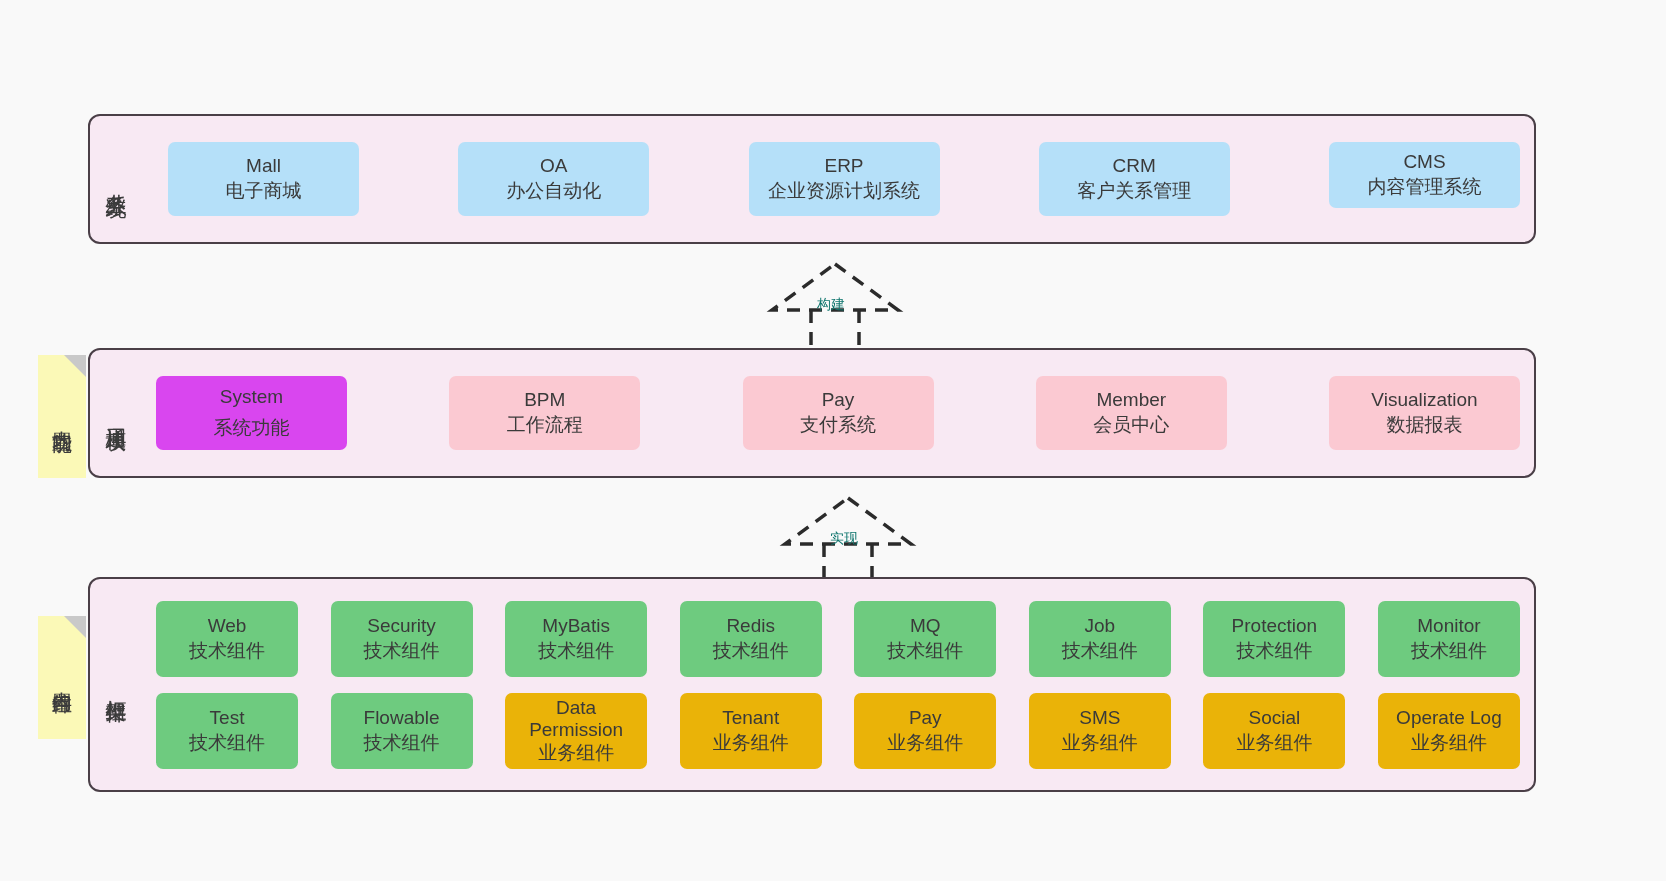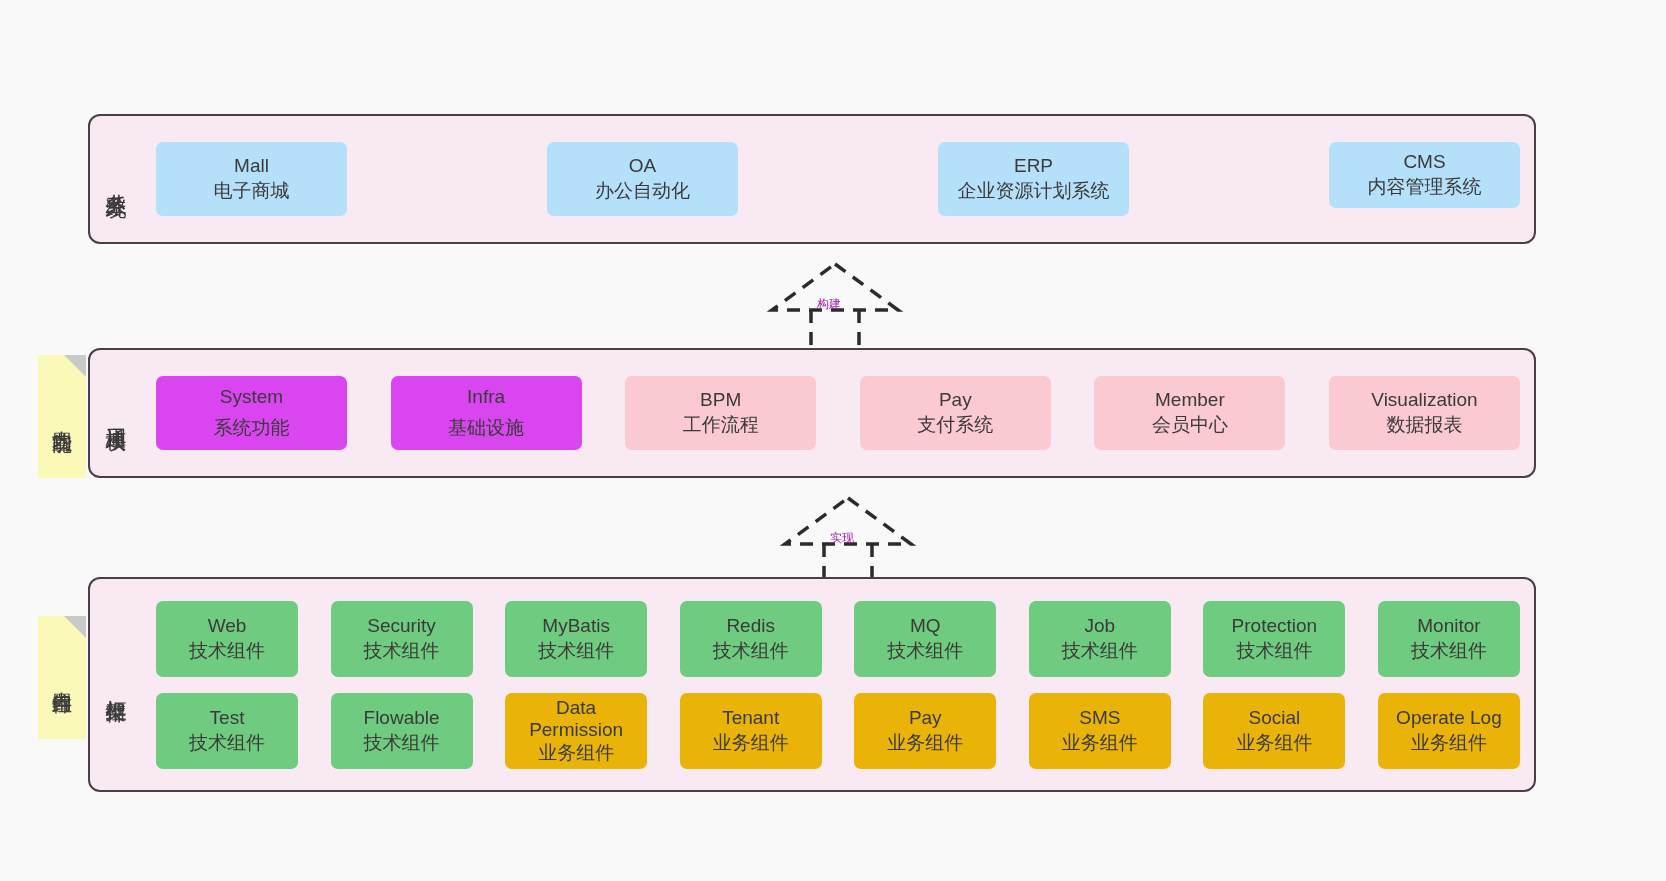--- a/index.html
+++ b/index.html
@@ -117,52 +117,56 @@
     width: 0;
     height: 0;
     border-top: 22px solid #c9c9c9;
     border-left: 22px solid transparent;
   }
 
   
   .arrow-wrap { position: absolute; }
   .arrow-label {
     position: absolute;
-    font-size: 12px;
-    color: #a21caf;
+    font-size: 14px;
+    color: #0f766e;
     background: transparent;
     white-space: nowrap;
     user-select: none;
   }
 </style>
 </head>
 <body>
 
 <div id="canvas">
 
-  <div class="layer" id="layer1" style="left:88px; top:114px; width:1448px; height:130px;">
+  <div class="layer" id="layer1" style="left:88px; top:114px; width:1448px; height:130px;gap:12px;">
     <div class="layer-label">业务系统</div>
     <div class="layer-body">
       <div class="row">
 
         <div class="card blue" style="width:191px;height:74px;">
           <span class="en">Mall</span>
           <span class="cn">电子商城</span>
         </div>
 
         <div class="card blue" style="width:191px;height:74px;">
           <span class="en">OA</span>
           <span class="cn">办公自动化</span>
         </div>
 
         <div class="card blue" style="width:191px;height:74px;">
           <span class="en">ERP</span>
           <span class="cn">企业资源计划系统</span>
         </div>
 
+        <div class="card blue" style="width:191px;height:74px;">
+          <span class="en">CRM</span>
+          <span class="cn">客户关系管理</span>
+        </div>
 
         <div class="card blue" style="width:191px;height:66px;">
           <span class="en">CMS</span>
           <span class="cn">内容管理系统</span>
         </div>
 
 
       </div>
     </div>
   </div>
@@ -185,24 +189,20 @@
   <div class="layer" id="layer2" style="left:88px; top:348px; width:1448px; height:130px;">
     <div class="layer-label">通用模块</div>
     <div class="layer-body">
       <div class="row">
 
         <div class="card red" style="width:191px;height:74px;">
           <span class="en">System</span>
           <span class="cn">系统功能</span>
         </div>
 
-        <div class="card red" style="width:191px;height:74px;">
-          <span class="en">Infra</span>
-          <span class="cn">基础设施</span>
-        </div>
 
         <div class="card pink" style="width:191px;height:74px;">
           <span class="en">BPM</span>
           <span class="cn">工作流程</span>
         </div>
 
         <div class="card pink" style="width:191px;height:74px;">
           <span class="en">Pay</span>
           <span class="cn">支付系统</span>
         </div>

